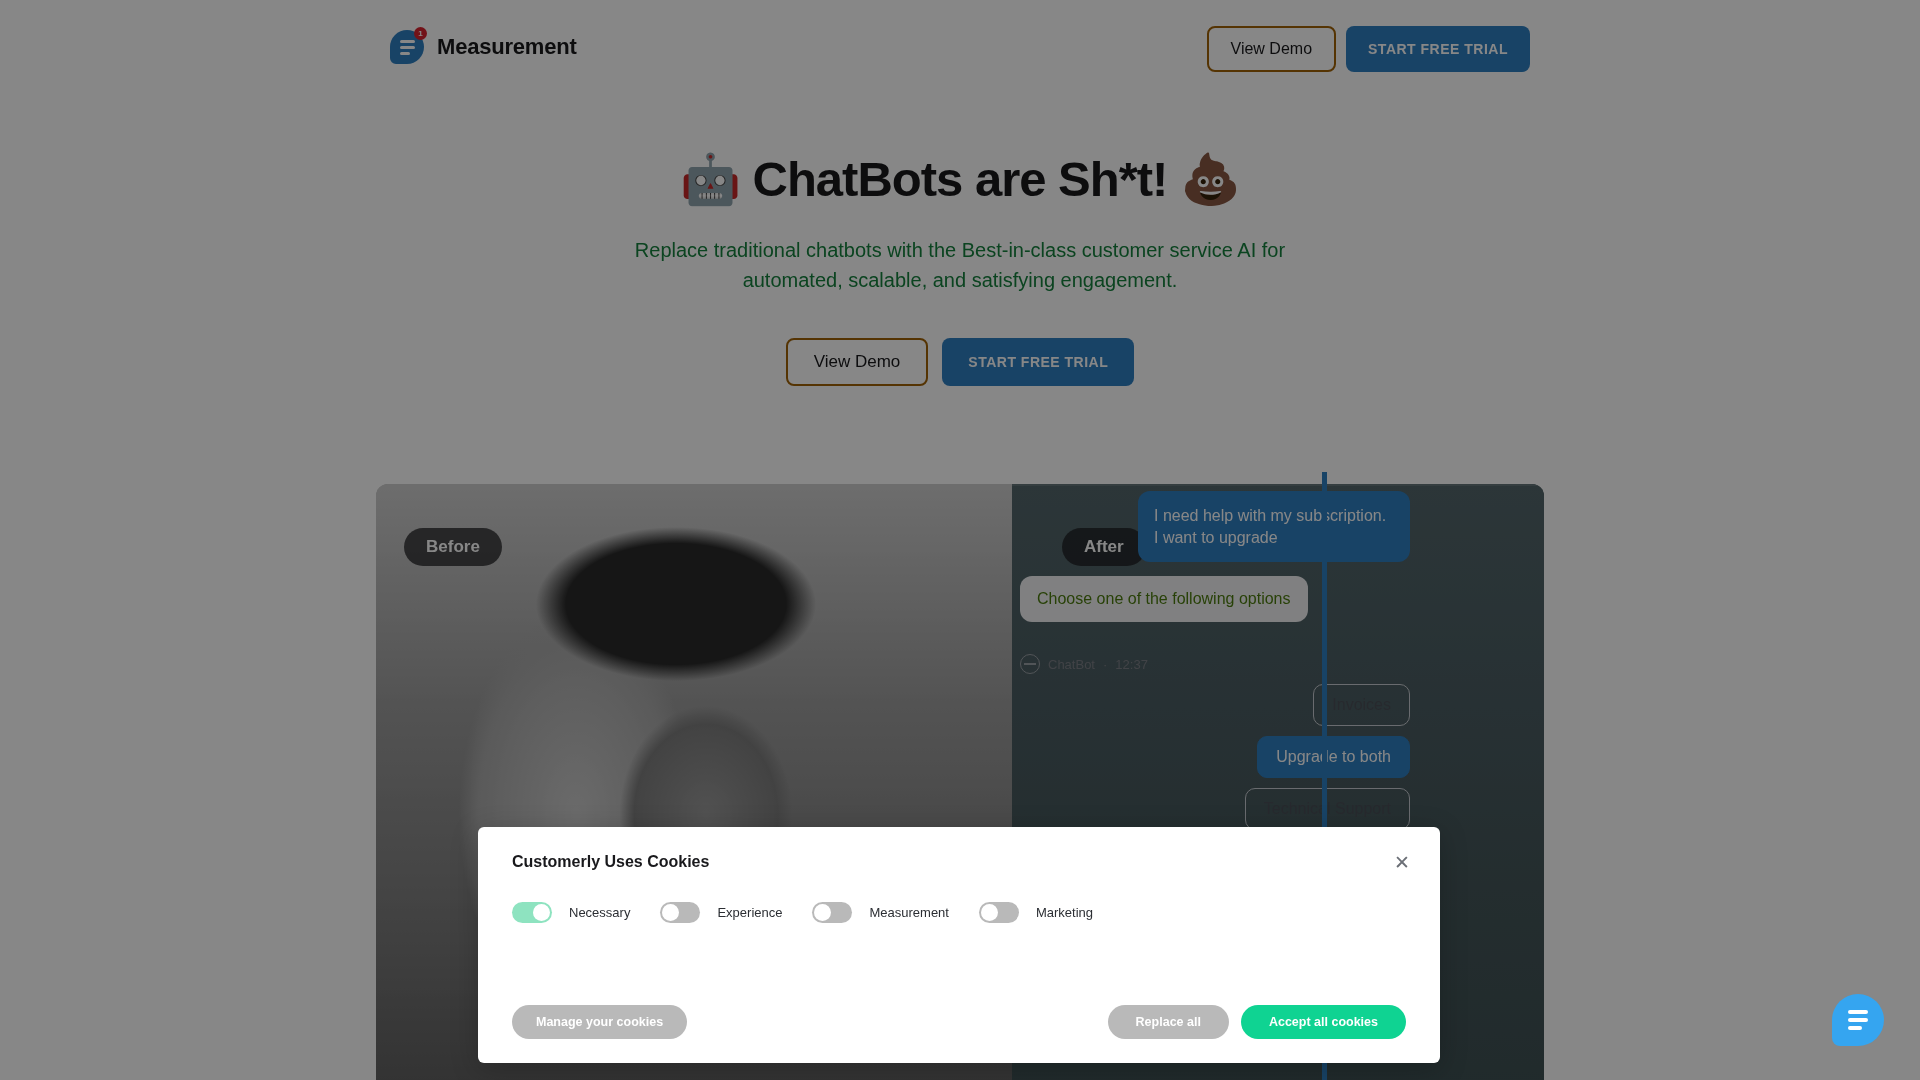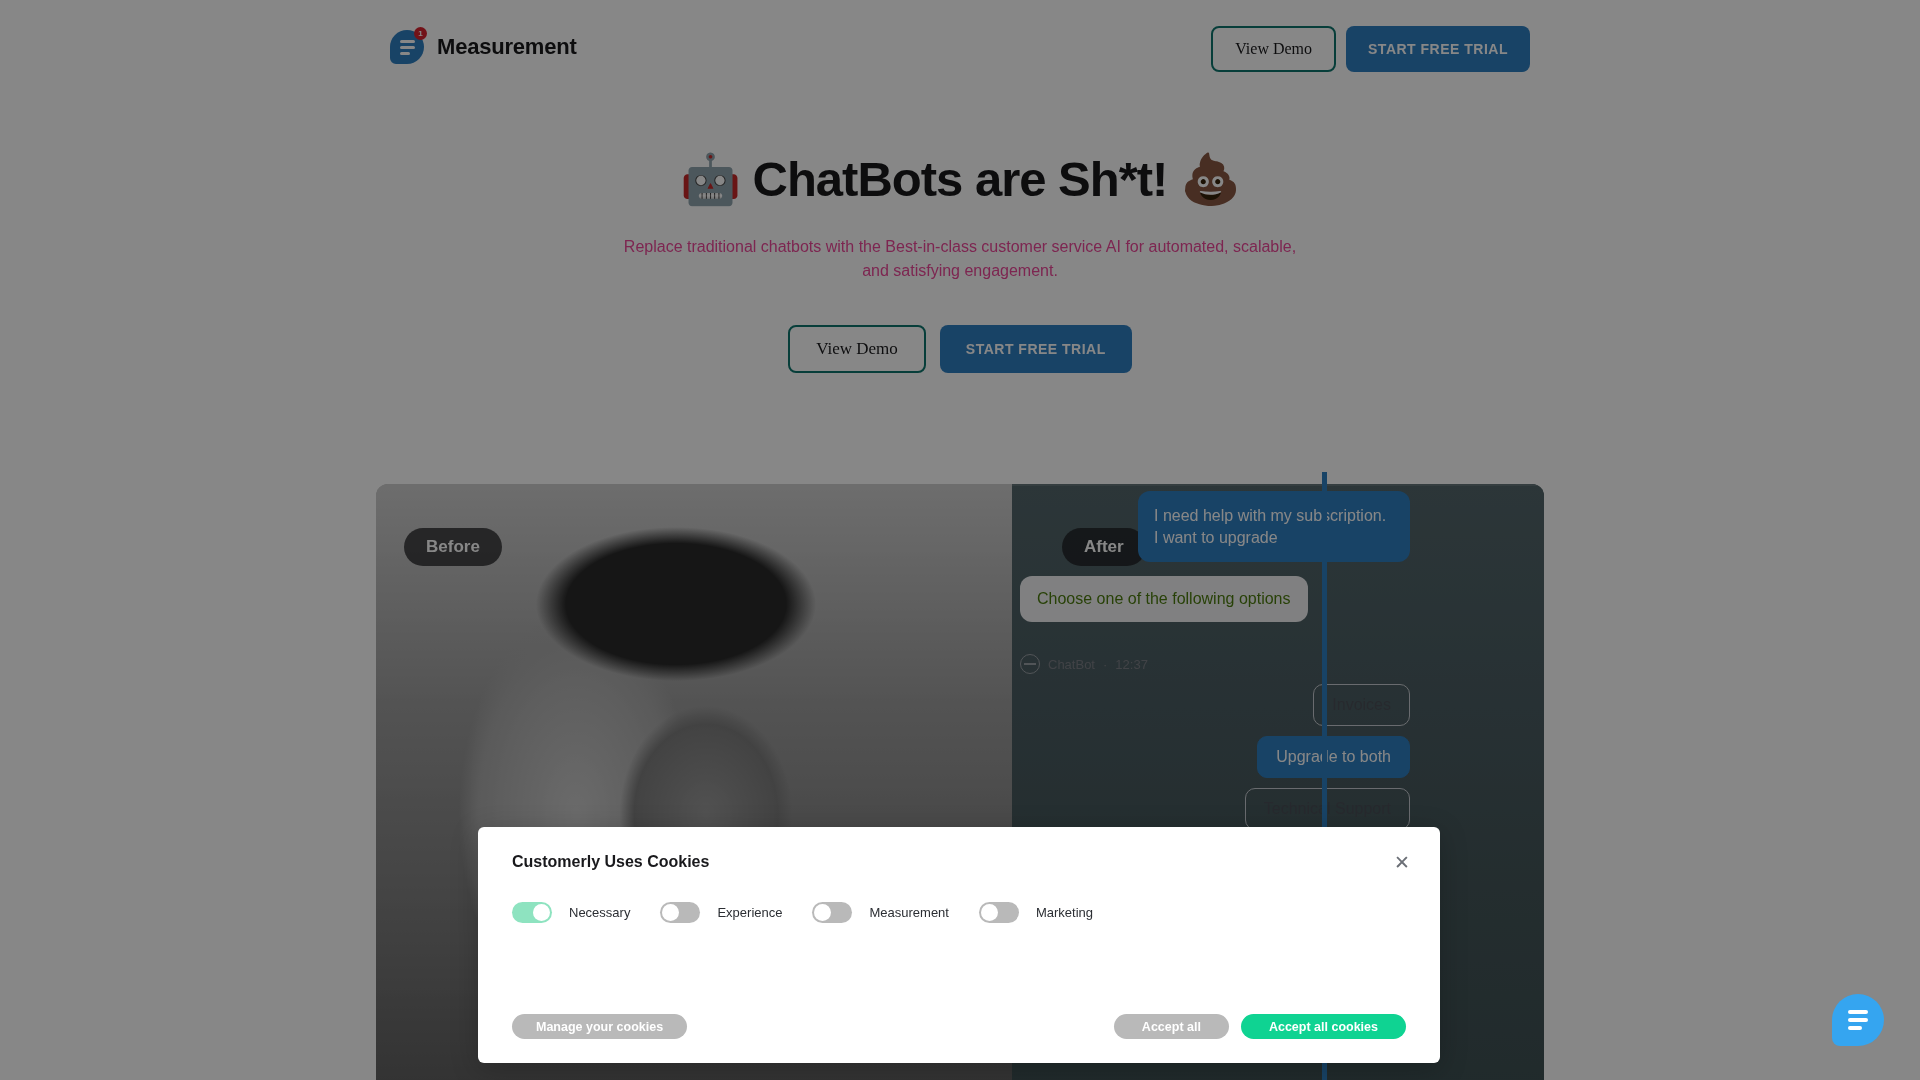--- a/index.html
+++ b/index.html
@@ -44,40 +44,40 @@
     text-align:center; font-weight: 700;
   }
   .brand-name {
     font-size: 22px; font-weight: 700; color: #19191c; letter-spacing: -0.2px;
   }
   .header-actions {
     position: absolute; right: 390px; top: 26px;
     display: flex; align-items: center; gap: 10px;
   }
   .btn-outline {
-    border: 2px solid #0f766e; background: transparent; color: #19191c;
+    border: 2px solid #a16207; background: transparent; color: #19191c;
     border-radius: 8px; padding: 0 22px; height: 46px; line-height: 42px;
-    font-size: 16px; font-family: Liberation Serif, serif; cursor: pointer; white-space: nowrap;
+    font-size: 16px; font-family: Liberation Sans, sans-serif; cursor: pointer; white-space: nowrap;
   }
   .btn-primary {
     border: none; background: #2f7fc1; color: #ffffff;
     border-radius: 8px; padding: 0 22px; height: 46px; line-height: 46px;
     font-size: 14px; font-weight: 700; letter-spacing: 0.5px;
     font-family: inherit; cursor: pointer; white-space: nowrap;
   }
 
   
   .hero { position: absolute; top: 150px; left: 0; right: 0; text-align: center; }
   .hero-title {
     font-size: 49px; font-weight: 700; color: #19191c; letter-spacing: -1px;
     line-height: 1.2;
   }
   .hero-sub {
     margin-top: 26px;
-    font-size: 16px; line-height: 1.52; color: #ec4899;
+    font-size: 20px; line-height: 1.52; color: #15803d;
     width: 700px; margin-left: auto; margin-right: auto;
   }
   .hero-cta {
     margin-top: 42px; display: flex; justify-content: center; align-items: center; gap: 14px;
   }
   .hero-cta .btn-outline { height: 48px; line-height: 44px; font-size: 17px; padding: 0 26px;}
   .hero-cta .btn-primary { height: 48px; line-height: 48px; font-size: 14px; padding: 0 26px;}
 
   
   .compare {
@@ -211,21 +211,21 @@
     border-radius: 50%; background: #ffffff;
   }
   .switch.on .knob { left: 21px; }
   .toggle-label { font-size: 13px; color: #2b2e33; white-space: nowrap; }
 
   .cookie-actions {
     position: absolute; left: 34px; right: 34px; bottom: 24px;
     display: flex; align-items: center;
   }
   .btn-pill {
-    border: none; border-radius: 20px; height: 25px; padding: 0 24px;
+    border: none; border-radius: 20px; height: 34px; padding: 0 24px;
     font-size: 12.5px; font-weight: 700; font-family: inherit; cursor: pointer;
     color: #ffffff;
   }
   .btn-manage { background: #b9b9b9; }
   .btn-reject { background: #b9b9b9; margin-left: auto; margin-right: 12px; padding: 0 28px; }
   .btn-accept { background: #0fd392; padding: 0 28px; }
 </style>
 </head>
 <body>
 
@@ -330,16 +330,16 @@
     <div class="toggle-group">
       <div class="switch">
           <span class="knob"></span>
         </div>
       <span class="toggle-label">Marketing</span>
     </div>
   </div>
 
   <div class="cookie-actions">
     <button class="btn-pill btn-manage">Manage your cookies</button>
-    <button class="btn-pill btn-reject">Accept all</button>
+    <button class="btn-pill btn-reject">Replace all</button>
     <button class="btn-pill btn-accept">Accept all cookies</button>
   </div>
 </div>
 
 </body></html>

